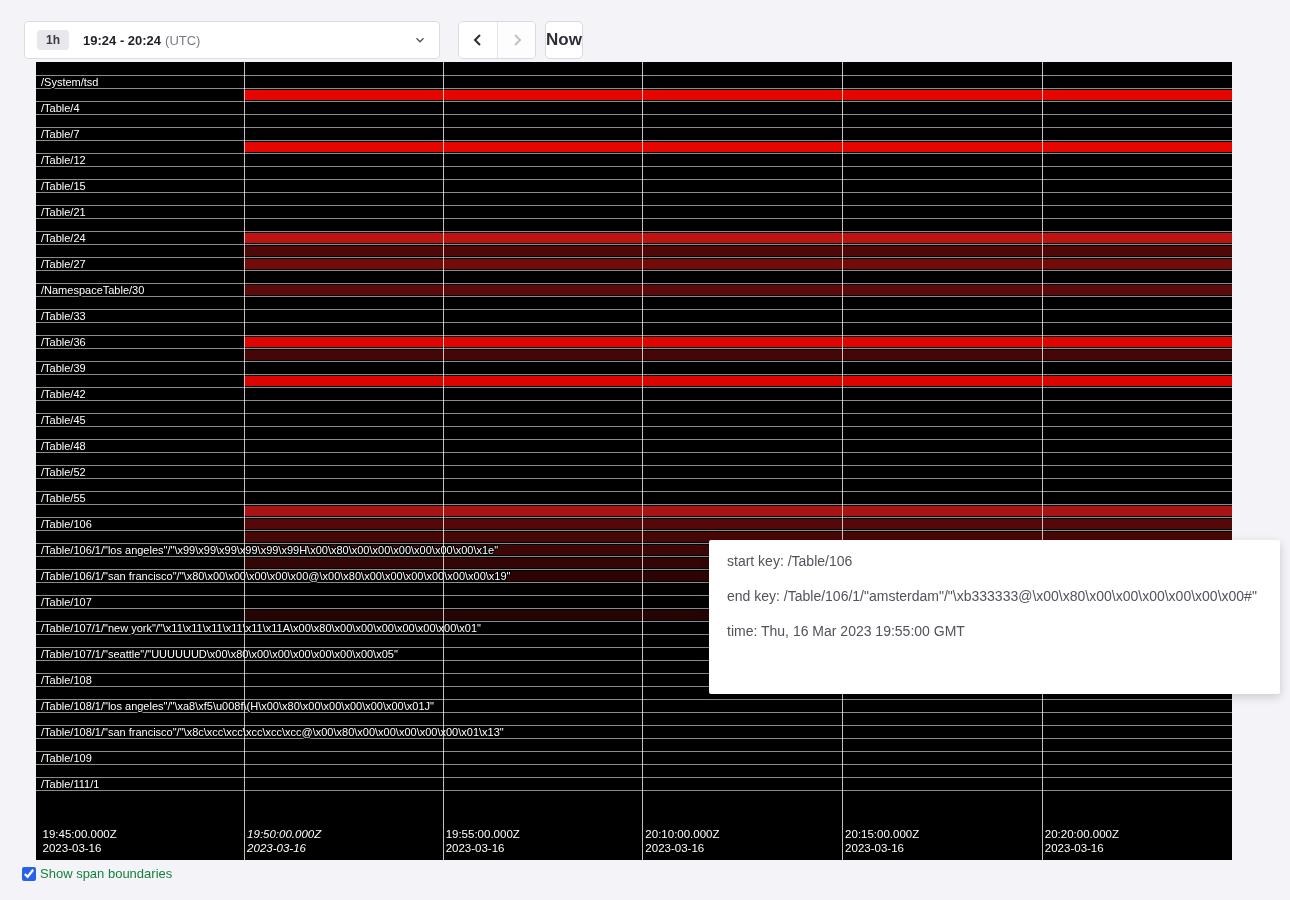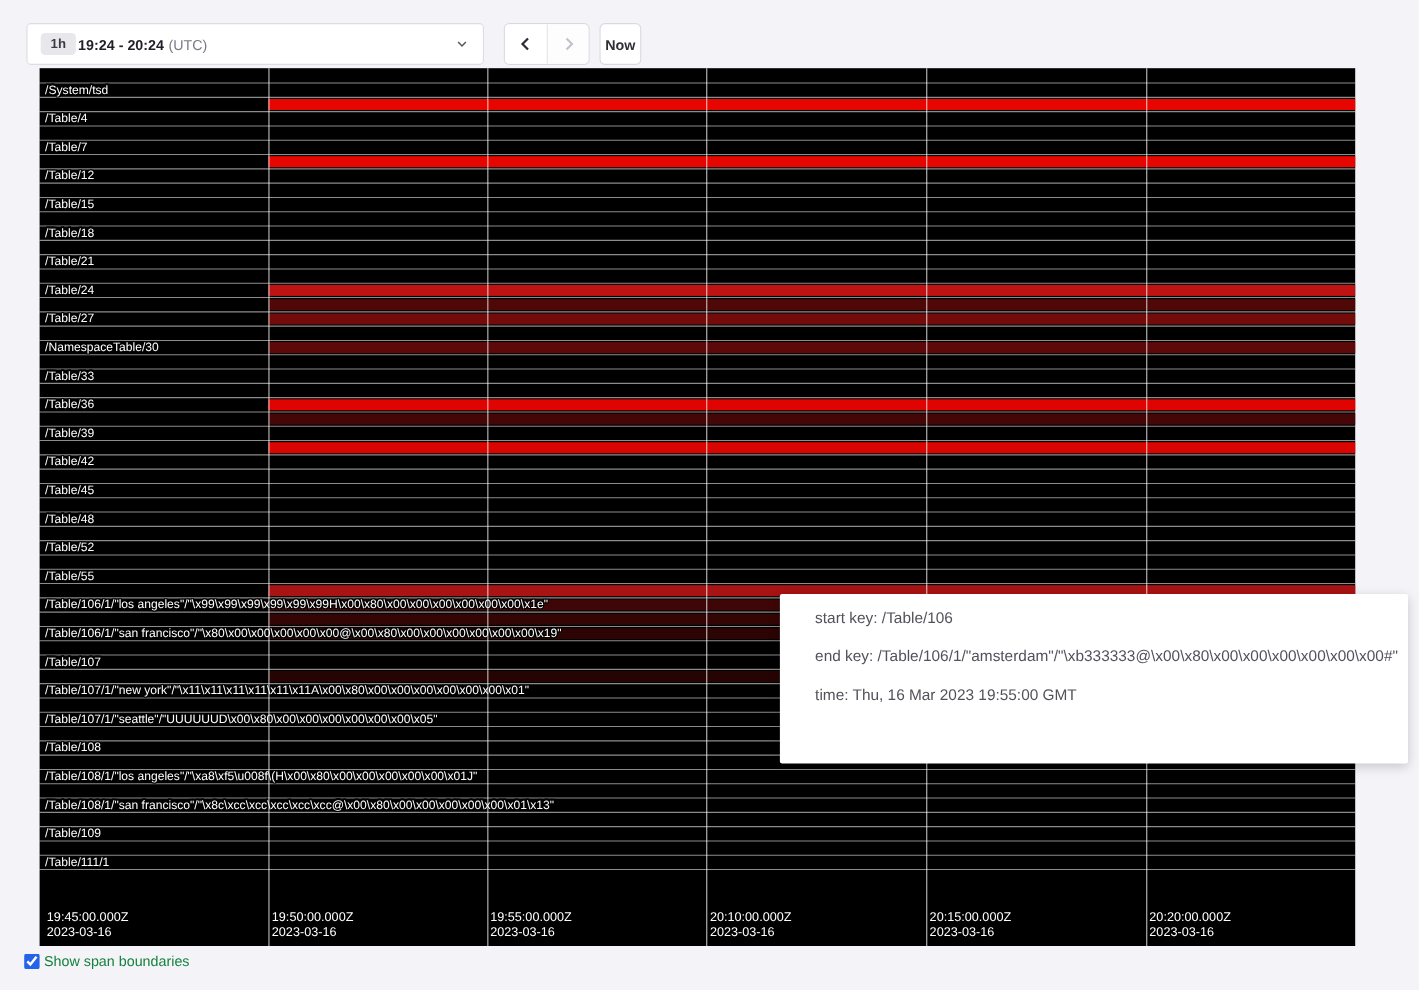--- a/index.html
+++ b/index.html
@@ -9,21 +9,21 @@
     background: #f4f4f8;
     position: relative;
     overflow: hidden;
   }
   .page { position:relative; width:1290px; height:900px; }
 
   
   .range-select {
     position:absolute; left:24px; top:21px; width:416px; height:38px;
     background:#fff; border:1px solid #dcdce3; border-radius:4px;
-    display:flex; align-items:center; gap:2px; padding:0 12px; cursor:pointer;
+    display:flex; align-items:center; gap:14px; padding:0 12px; cursor:pointer;
   }
   .range-chip {
     background:#e8e8ec; color:#3a3a44; font-size:12px; font-weight:700;
     padding:3px 9px; border-radius:4px;
   }
   .range-text { font-size:13px; color:#1f1f28; font-weight:700; white-space:nowrap; }
   .range-zone { font-size:13px; color:#7a7a85; font-weight:400; margin-left:4px; }
   .select-chevron { margin-left:auto; display:flex; align-items:center; }
 
   .nav-group {
@@ -35,21 +35,21 @@
     width:38px; height:36px; background:#fff; border:none;
     display:flex; align-items:center; justify-content:center; cursor:pointer;
   }
   .nav-btn + .nav-btn { border-left:1px solid #e3e3e9; }
   .nav-btn.disabled { cursor:default; background:#fdfdfe; }
 
   .now-btn {
     position:absolute; left:545px; top:21px; width:38px; height:38px;
     background:#fff; border:1px solid #d9d9e1; border-radius:5px;
     font-family:"Liberation Sans", sans-serif;
-    font-size:13px; font-weight:600; color:#2f2f38; cursor:pointer;
+    font-size:17px; font-weight:600; color:#2f2f38; cursor:pointer;
   }
 
   
   .canvas {
     position:absolute; left:36px; top:62px; width:1196px; height:798px;
     background:#000000;
   }
   .rows { position:absolute; top:13px; left:0; right:0; z-index:2; }
   .hm-row { position:relative; height:26px; }
   .bucket {
@@ -69,21 +69,21 @@
     background:rgba(255,255,255,0.75);
   }
   .time-axis { position:absolute; left:0; right:0; bottom:5px; height:28px; z-index:6; }
   .axis-label { position:absolute; bottom:0; color:#fff; font-size:11.5px; line-height:14px; white-space:nowrap; }
 
   
   .tooltip {
     position:absolute; left:709px; top:540px; width:571px; min-height:154px;
     background:#fff; border-radius:2px; z-index:20;
     box-shadow:0 3px 10px rgba(0,0,0,0.18);
-    padding:14px 32px; color:#52525b; font-size:14px; line-height:15px;
+    padding:14px 18px; color:#52525b; font-size:14px; line-height:15px;
   }
   .tooltip div { margin-bottom:20px; white-space:nowrap; }
   .tooltip div:last-child { margin-bottom:0; }
 
   
   .footer {
     position:absolute; left:22px; top:866px;
     display:flex; align-items:center; gap:4px;
   }
   .footer input { width:14px; height:14px; accent-color:#2563eb; cursor:pointer; }
@@ -148,25 +148,20 @@
     <div class="bucket"></div>
     <span class="row-label">/Table/12</span>
   </div>
 
   <div class="hm-row">
     <div class="bucket"></div>
     <div class="bucket"></div>
     <span class="row-label">/Table/15</span>
   </div>
 
-  <div class="hm-row">
-    <div class="bucket"></div>
-    <div class="bucket"></div>
-    <span class="row-label">/Table/18</span>
-  </div>
 
   <div class="hm-row">
     <div class="bucket"></div>
     <div class="bucket"></div>
     <span class="row-label">/Table/21</span>
   </div>
 
   <div class="hm-row">
     <div class="bucket">
             <div class="band" style="background: rgb(191, 19, 19); left: 17.4%;"></div>
@@ -242,20 +237,29 @@
   </div>
 
   <div class="hm-row">
     <div class="bucket"></div>
     <div class="bucket">
             <div class="band" style="background: rgb(168, 19, 19); left: 17.4%;"></div>
           </div>
     <span class="row-label">/Table/55</span>
   </div>
 
+  <div class="hm-row">
+    <div class="bucket">
+            <div class="band" style="background: rgb(86, 8, 8); left: 17.4%;"></div>
+          </div>
+    <div class="bucket">
+            <div class="band" style="background: rgb(72, 7, 7); left: 17.4%;"></div>
+          </div>
+    <span class="row-label">/Table/106</span>
+  </div>
 
   <div class="hm-row">
     <div class="bucket">
             <div class="band" style="background: rgb(62, 6, 6); left: 17.4%;"></div>
           </div>
     <div class="bucket">
             <div class="band" style="background: rgb(52, 5, 5); left: 17.4%;"></div>
           </div>
     <span class="row-label">/Table/106/1/"los angeles"/"\x99\x99\x99\x99\x99\x99H\x00\x80\x00\x00\x00\x00\x00\x00\x1e"</span>
   </div>
@@ -323,21 +327,21 @@
         <div class="gridline" style="left: 34%;"></div>
         <div class="gridline" style="left: 50.7%;"></div>
         <div class="gridline" style="left: 67.4%;"></div>
         <div class="gridline" style="left: 84.1%;"></div>
       </div>
     <div class="time-axis" id="time-axis">
         <div class="axis-label" style="left: calc(0.3% + 3px);">
           <div>19:45:00.000Z</div>
           <div>2023-03-16</div>
         </div>
-        <div class="axis-label" style="left: calc(17.4% + 3px);">
+        <div class="axis-label" style="left: calc(17.4% + 3px); font-style: italic;">
           <div>19:50:00.000Z</div>
           <div>2023-03-16</div>
         </div>
         <div class="axis-label" style="left: calc(34% + 3px);">
           <div>19:55:00.000Z</div>
           <div>2023-03-16</div>
         </div>
         <div class="axis-label" style="left: calc(50.7% + 3px);">
           <div>20:10:00.000Z</div>
           <div>2023-03-16</div>

